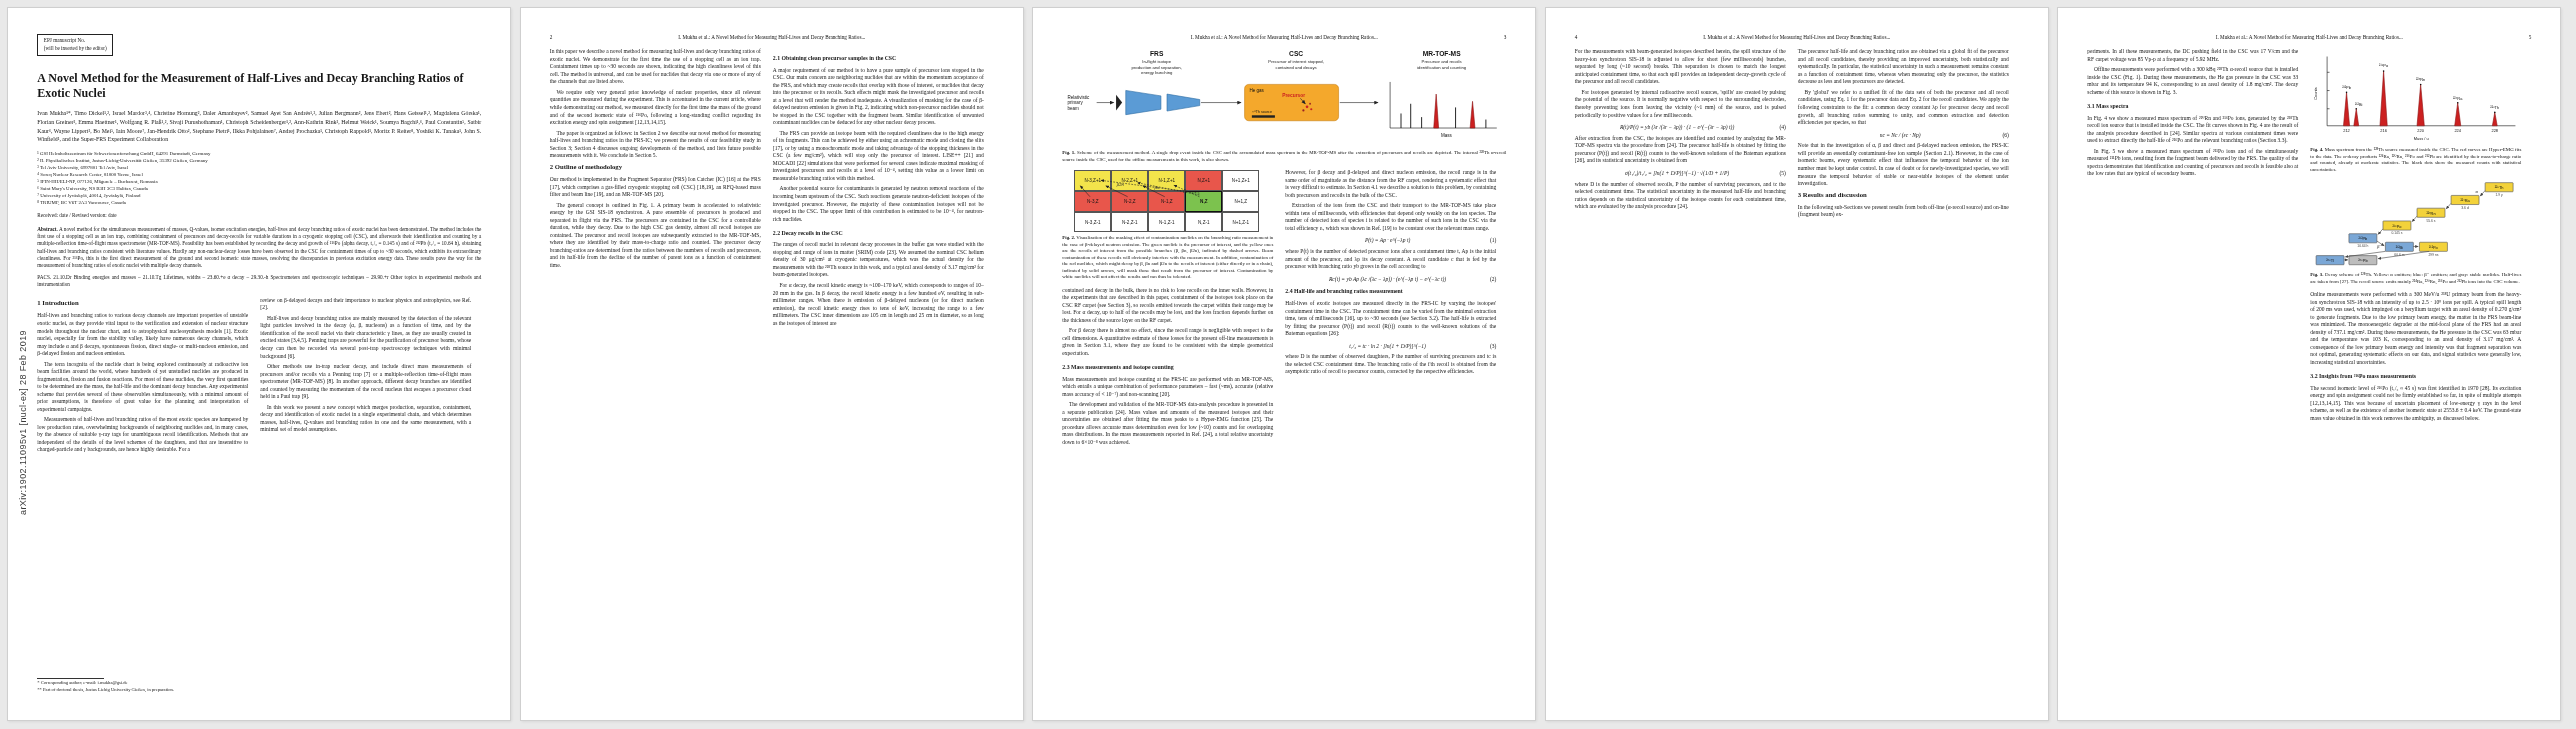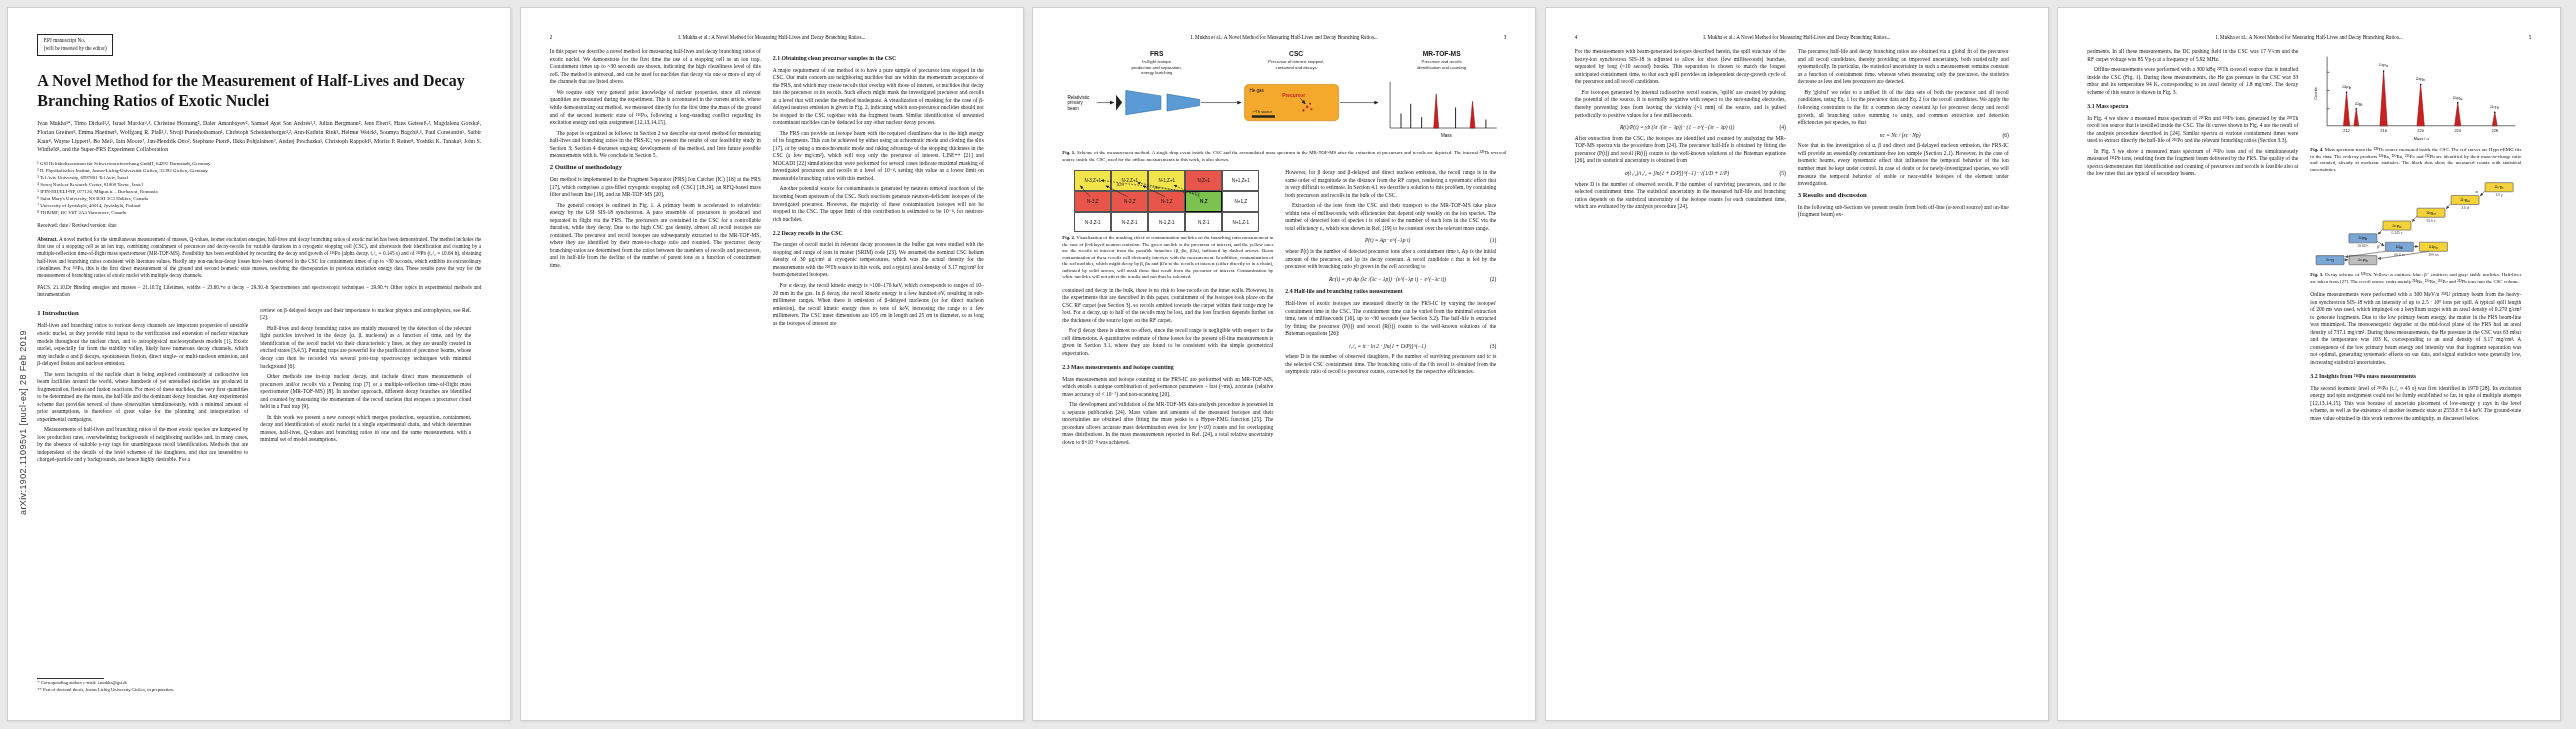--- a/index.html
+++ b/index.html
@@ -17,21 +17,21 @@
 p.body{font-size:5.5px;line-height:1.37;text-align:justify;margin-bottom:3px}
 p.body.ind{text-indent:6.7px}
 h3.sec{font-size:5.8px;font-weight:bold;margin:6.7px 0 4.3px;line-height:1.25}
 h3.sec.big{font-size:6.7px;margin:2.4px 0 4.9px}
 .caption{font-size:4.9px;line-height:1.32;text-align:justify;margin:3px 0 6px;color:#111}
 .caption .cl{font-weight:bold}
 .eq{display:flex;align-items:center;font-size:5.5px;margin:4.9px 0;font-style:italic}
 .eq .eb{flex:1;text-align:center}
 .eq .en{font-style:normal}
 .ms-box{display:inline-block;border:0.6px solid #222;padding:2.4px 5.5px;font-size:5.2px;line-height:1.5;margin-bottom:14.6px}
-h1.title{font-size:16px;line-height:1.25;font-weight:bold;margin:0 0 8.5px}
+h1.title{font-size:12px;line-height:1.25;font-weight:bold;margin:0 0 8.5px}
 p.authors{font-size:5.8px;line-height:1.5;text-align:justify;margin-bottom:5.5px}
 .affil{font-size:4.9px;line-height:1.45;margin-bottom:6px}
 p.received{font-size:5.2px;margin:0 0 7.3px}
 p.abstract{font-size:5.2px;line-height:1.4;text-align:justify;margin-bottom:4.9px}
 p.pacs{font-size:5.2px;line-height:1.35;margin-bottom:8.5px;text-align:justify}
 .b{font-weight:bold}
 .footnotes{position:absolute;bottom:27px;left:29px;width:211px}
 .fn-rule{width:67px;border-top:0.6px solid #333;margin-bottom:1.8px}
 p.fn{font-size:4.6px;line-height:1.4}
 .fig1-wrap{margin:0 0 2.4px}

